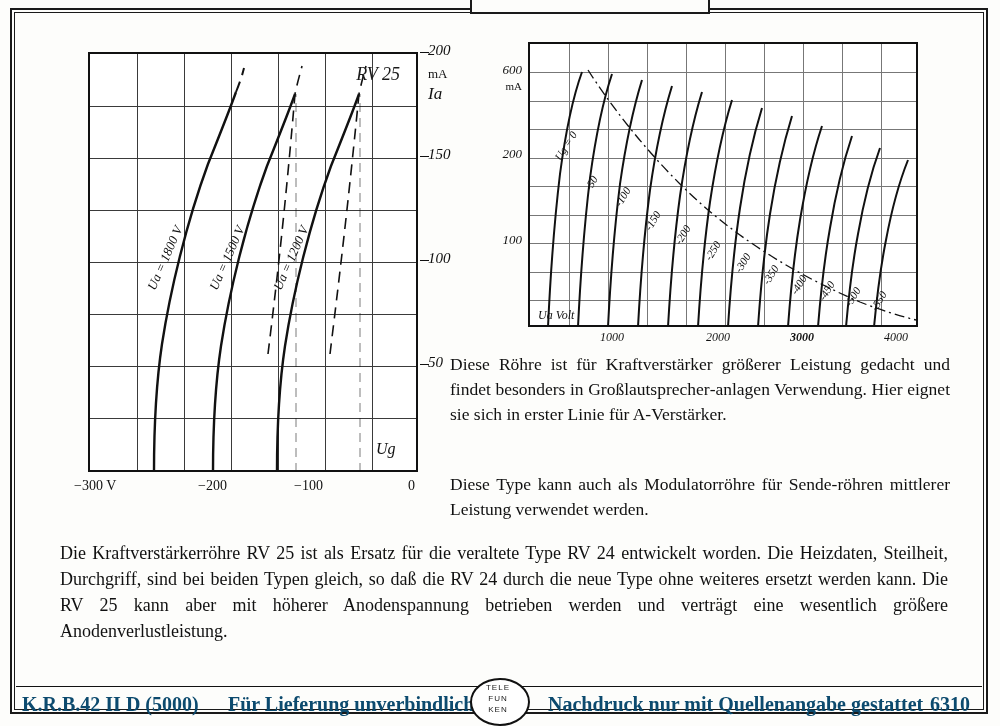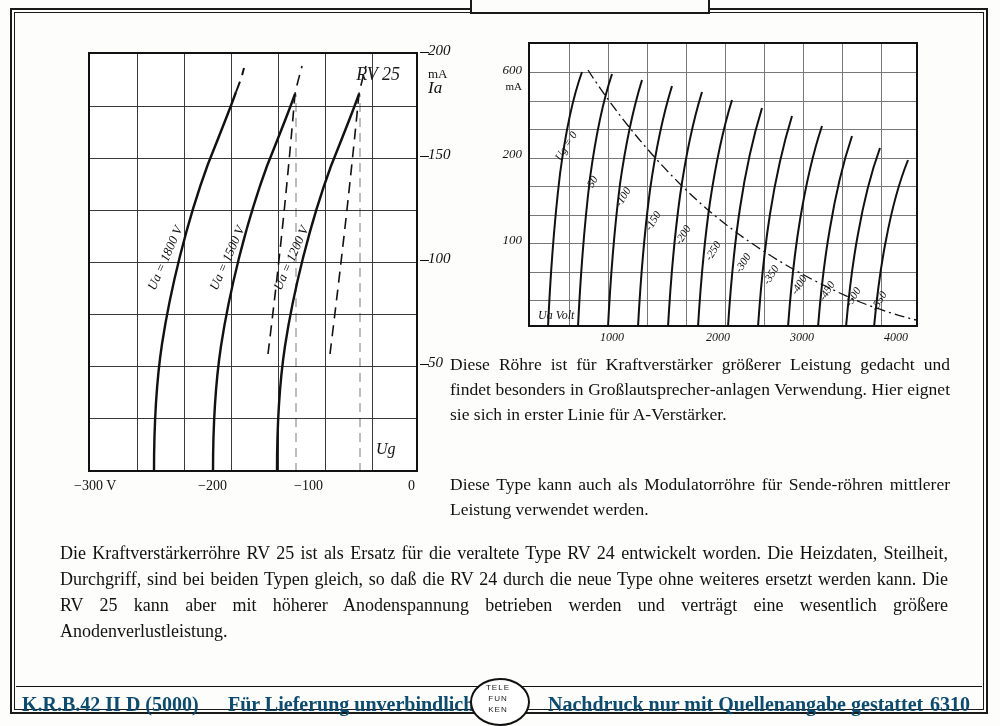--- a/index.html
+++ b/index.html
@@ -252,21 +252,21 @@
     <div class="ytick" style="top:104px"></div>
     <div class="ytick" style="top:208px"></div>
     <div class="ytick" style="top:312px"></div>
 
     <div class="ylab" style="top:-10px">200</div>
     <div class="ylab" style="top:94px">150</div>
     <div class="ylab" style="top:198px">100</div>
     <div class="ylab" style="top:302px">50</div>
 
     <div class="ylab" style="top:14px; font-style:normal; font-size:13px;">mA</div>
-    <div class="ylab" style="top:26px; font-size:17px;">Ia</div>
+    <div class="ylab" style="top:32px; font-size:17px;">Ia</div>
 
     <div class="xlabel-left" style="left:-14px; top:426px">−300 V</div>
     <div class="xlabel-left" style="left:110px; top:426px">−200</div>
     <div class="xlabel-left" style="left:206px; top:426px">−100</div>
     <div class="xlabel-left" style="left:320px; top:426px">0</div>
     <div class="xlabel-left" style="left:288px; top:388px; font-style:italic; font-size:16px;">Ug</div>
   </div>
 
 
   <div class="chart-right">
@@ -327,21 +327,21 @@
       <div class="r-xlab" style="left:8px; top:264px;">Ua   Volt</div>
     </div>
 
     <div class="r-ylab" style="left:-42px; top:20px; width:36px;">600</div>
     <div class="r-ylab" style="left:-42px; top:38px; width:36px; font-style:normal; font-size:11px;">mA</div>
     <div class="r-ylab" style="left:-42px; top:104px; width:36px;">200</div>
     <div class="r-ylab" style="left:-42px; top:190px; width:36px;">100</div>
 
     <div class="r-xlab" style="left:72px;  top:288px;">1000</div>
     <div class="r-xlab" style="left:178px; top:288px;">2000</div>
-    <div class="r-xlab" style="left:262px; top:288px;">3000</div>
+    <div class="r-xlab" style="left:262px; top:288px;font-weight:bold;">3000</div>
     <div class="r-xlab" style="left:356px; top:288px;">4000</div>
   </div>
 
   <div class="para para-r1">Diese Röhre ist für Kraftverstärker größerer Leistung gedacht und findet besonders in Großlautsprecher‐anlagen Verwendung.  Hier eignet sie sich in erster Linie für A‐Verstärker.</div>
   <div class="para para-r2">Diese Type kann auch als Modulatorröhre für Sende‐röhren mittlerer Leistung verwendet werden.</div>
   <div class="para para-bottom">Die Kraftverstärkerröhre RV 25 ist als Ersatz für die veraltete Type RV 24 entwickelt worden. Die Heizdaten, Steilheit, Durchgriff, sind bei beiden Typen gleich, so daß die RV 24 durch die neue Type ohne weiteres ersetzt werden kann. Die RV 25 kann aber mit höherer Anodenspannung betrieben werden und verträgt eine wesentlich größere Anodenverlustleistung.</div>
 
   <div class="footer-rule"></div>
   <div class="footer f-left">K.R.B.42 II D (5000)</div>
   <div class="footer f-mid">Für Lieferung unverbindlich</div>

